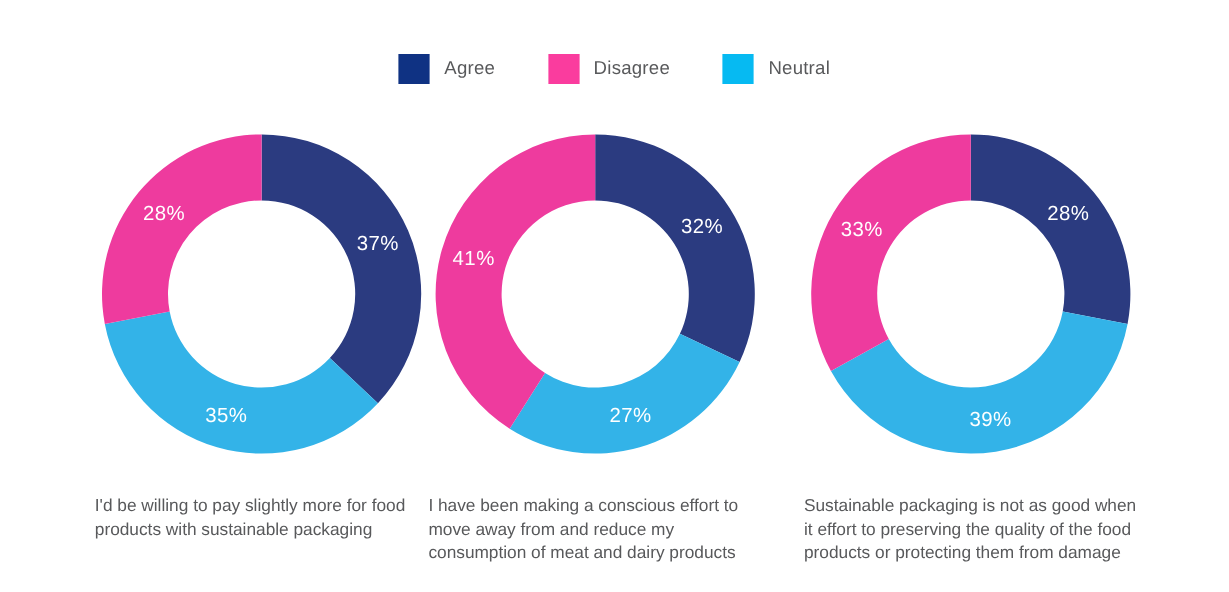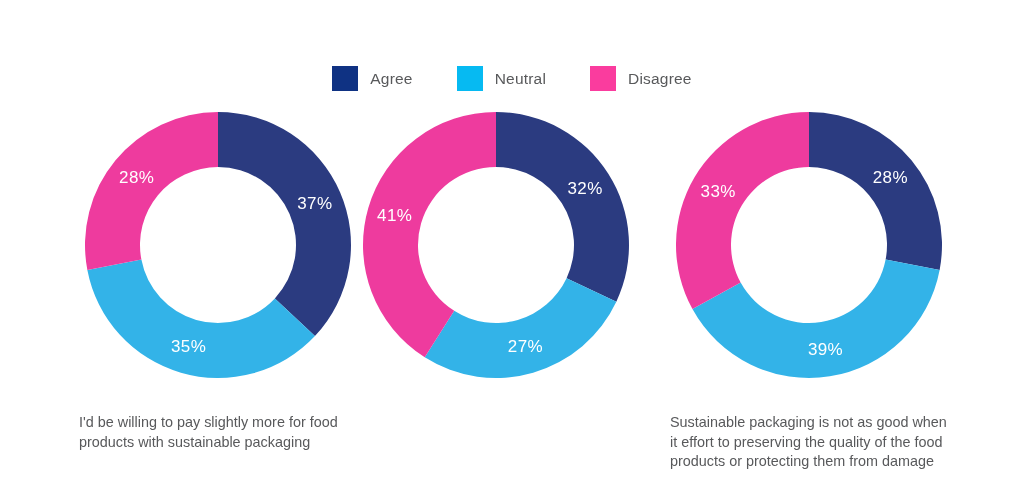--- a/index.html
+++ b/index.html
@@ -18,21 +18,20 @@
 
   
   #legend {
     position: absolute;
     top: 45px;
     left: 0;
     width: 1024px;
     display: flex;
     justify-content: center;
     align-items: flex-start;
-    margin-top: 21px;
   }
   .legend-item {
     display: flex;
     align-items: center;
     margin: 0 22px;
   }
   .legend-swatch {
     width: 26px;
     height: 25px;
     display: block;
@@ -94,26 +93,26 @@
 </style>
 </head>
 <body>
 
 <div id="legend">
     <div class="legend-item">
       <span class="legend-swatch" style="background: rgb(15, 50, 131);"></span>
       <span class="legend-label">Agree</span>
     </div>
     <div class="legend-item">
+      <span class="legend-swatch" style="background: rgb(250, 60, 158);"></span>
+      <span class="legend-label">Disagree</span>
+    </div>
+    <div class="legend-item">
       <span class="legend-swatch" style="background: rgb(6, 186, 242);"></span>
       <span class="legend-label">Neutral</span>
-    </div>
-    <div class="legend-item">
-      <span class="legend-swatch" style="background: rgb(250, 60, 158);"></span>
-      <span class="legend-label">Disagree</span>
     </div>
   </div>
 
 <div id="charts">
     <div class="chart-cell" style="left: 58px;">
       <div class="donut-wrap">
         <svg class="donut-svg" viewBox="0 0 266 266">
           <path d="M133,0A133,133 0 0 1 229.95282744704775,224.0447650885156L189.8595529388701,186.39467426243772A78,78 0 0 0 133,55Z" fill="#2b3b80"></path>
           <text class="slice-label" x="229.82311300966" y="91.10089753803064">37%</text>
           <path d="M229.95282744704775,224.0447650885156A133,133 0 0 1 2.3557956530844137,157.92171483990137L56.381594443162285,147.61574253768651A78,78 0 0 0 189.8595529388701,186.39467426243772Z" fill="#33b3e8"></path>
@@ -128,20 +127,21 @@
       <div class="donut-wrap">
         <svg class="donut-svg" viewBox="0 0 266 266">
           <path d="M133,0A133,133 0 0 1 253.34199797798058,189.62864577815466L203.5765100923495,166.21078474207567A78,78 0 0 0 133,55Z" fill="#2b3b80"></path>
           <text class="slice-label" x="222.07659614046258" y="76.47027312971586">32%</text>
           <path d="M253.34199797798058,189.62864577815466A133,133 0 0 1 61.735036267793475,245.29561409176802L91.20550999163828,198.85757818915718A78,78 0 0 0 203.5765100923495,166.21078474207567Z" fill="#33b3e8"></path>
           <text class="slice-label" x="162.43356168713865" y="234.3109838389175">27%</text>
           <path d="M61.735036267793475,245.29561409176802A133,133 0 0 1 132.99999999999997,0L132.99999999999997,55A78,78 0 0 0 91.20550999163828,198.85757818915718Z" fill="#ee3b9e"></path>
           <text class="slice-label" x="31.689016161082492" y="103.56643831286135">41%</text>
         </svg>
       </div>
+      <div class="caption">I have been making a conscious effort to move away from and reduce my consumption of meat and dairy products</div>
     </div>
     <div class="chart-cell" style="left: 649px;">
       <div class="donut-wrap">
         <svg class="donut-svg" viewBox="0 0 266 266">
           <path d="M133,0A133,133 0 0 1 263.64420434691556,157.9217148399014L209.61840555683773,147.61574253768654A78,78 0 0 0 133,55Z" fill="#2b3b80"></path>
           <text class="slice-label" x="214.2891471128458" y="65.75176908151325">28%</text>
           <path d="M263.64420434691556,157.9217148399014A133,133 0 0 1 16.45121155416615,197.07323865552814L64.64807895657864,170.57678657993378A78,78 0 0 0 209.61840555683773,147.61574253768654Z" fill="#33b3e8"></path>
           <text class="slice-label" x="149.50383606174435" y="237.20111993278704">39%</text>
           <path d="M16.45121155416615,197.07323865552814A133,133 0 0 1 132.99999999999997,0L132.99999999999997,55A78,78 0 0 0 64.64807895657864,170.57678657993378Z" fill="#ee3b9e"></path>
           <text class="slice-label" x="42.191716151083966" y="79.2961306383358">33%</text>

